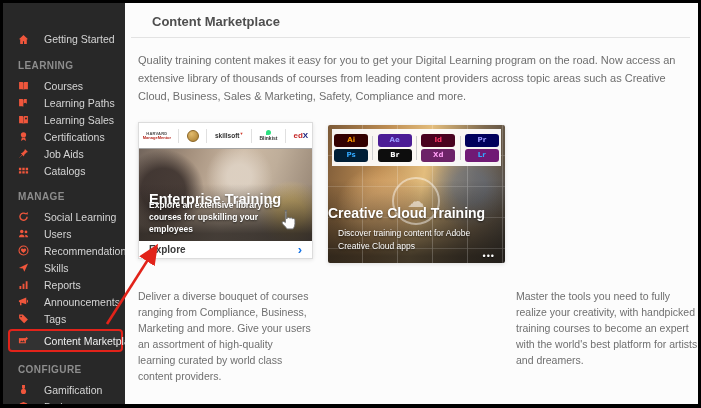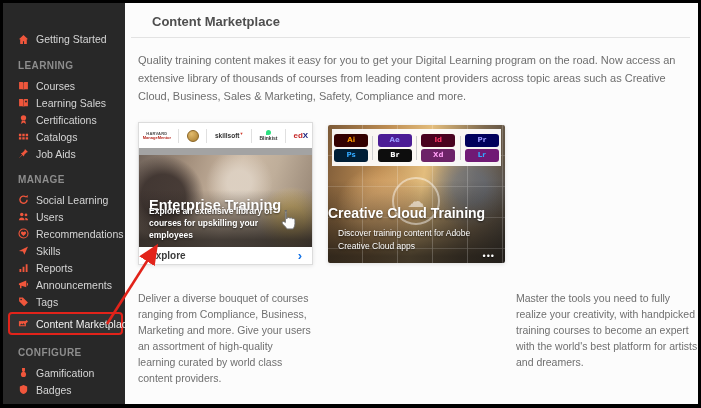--- a/index.html
+++ b/index.html
@@ -5,41 +5,41 @@
   html,body{margin:0;padding:0;}
   body{
     width:701px;height:408px;background:#000;position:relative;
     font-family:"Liberation Sans","DejaVu Sans",sans-serif;
     -webkit-font-smoothing:antialiased;overflow:hidden;
   }
   .frame{position:absolute;left:3px;top:3px;width:695px;height:401px;display:flex;background:#fcfcfc;overflow:hidden;}
 
   
   .sidebar{width:122px;min-width:122px;height:100%;background:#282828;overflow:hidden;padding-top:27px;box-sizing:border-box;}
-  .nav-item{height:17px;display:flex;align-items:center;gap:7px;padding-left:15px;cursor:pointer;}
+  .nav-item{height:17px;display:flex;align-items:center;gap:15px;padding-left:15px;cursor:pointer;}
   .nav-item .lbl{font-size:10.5px;color:#d5d5d5;white-space:nowrap;}
   .nav-ico{width:11px;height:11px;display:inline-flex;align-items:center;justify-content:center;flex:0 0 11px;}
   .nav-ico svg{display:block;}
   .sec-title{font-size:10px;font-weight:700;letter-spacing:.4px;color:#8d8d8d;padding-left:15px;margin:12px 0 6px;}
   .gs{height:18px;}
   .hl-box{border:2px solid #e2231a;border-radius:4px;margin:2px 2px 2px 5px;background:#323232;}
   .hl-box .nav-item{padding-left:8px;height:19px;}
   .hl-box .lbl{color:#efefef;}
 
   
   .main{flex:1;position:relative;background:#fcfcfc;}
   .main-header{padding:9px 0 7px 21px;border-bottom:1px solid #e3e3e3;margin:0 8px 0 6px;}
   .page-title{font-size:13px;font-weight:600;color:#4e4e4e;}
   .intro{margin:14px 20px 0 13px;max-width:558px;font-size:11px;line-height:1.62;color:#6e6e6e;}
 
   .cards-row{display:flex;gap:15px;margin:17px 0 0 13px;align-items:flex-start;}
 
   
   .card-ent{width:173px;background:#fff;border:1px solid #dcdcdc;box-shadow:0 1px 4px rgba(0,0,0,.10);cursor:pointer;}
-  .logo-strip{height:25px;background:#fff;display:flex;align-items:center;justify-content:space-around;border-bottom:7px solid #a3a3a3;}
+  .logo-strip{height:25px;background:#fff;display:flex;align-items:center;justify-content:space-around;border-bottom:1px solid #a3a3a3;}
   .logo-strip .sep{width:1px;height:14px;background:#e0e0e0;}
   .lg{display:flex;flex-direction:column;align-items:center;justify-content:center;line-height:1;}
   .lg-harv1{font-size:4px;font-weight:700;color:#4a4a4a;letter-spacing:.2px;}
   .lg-harv2{font-size:4px;font-weight:700;color:#b6271e;}
   .lg-seal{width:10px;height:10px;border-radius:50%;background:radial-gradient(circle at 35% 30%,#e2bb6d,#a87c2e);border:1px solid #8a6423;}
   .lg-skill{font-size:6.5px;font-weight:700;color:#333;}
   .lg-skill sup{font-size:4px;color:#d23f2f;}
   .lg-blink-dot{width:5px;height:5px;border-radius:50% 50% 50% 0;background:#2ce080;margin-bottom:1px;}
   .lg-blink{font-size:5px;font-weight:700;color:#333;}
   .lg-edx{font-size:8px;font-weight:700;}
@@ -108,50 +108,58 @@
       <span class="nav-ico">
         <svg width="11" height="11" viewBox="0 0 12 12">
             <path fill="#f0563c" d="M1.2 2.2h3.6c.5 0 .9.3 1 .8v7.6c-.3-.4-.7-.6-1.2-.6H1.2Zm9.6 0H7.2c-.5 0-.9.3-1 .8v7.6c.3-.4.7-.6 1.2-.6h3.4Z"></path>
           </svg>
       </span>
       <span class="lbl">Courses</span>
     </div>
     <div class="nav-item">
       <span class="nav-ico">
         <svg width="11" height="11" viewBox="0 0 12 12">
+            <path fill="#f0563c" d="M1.2 2.2h3.6c.5 0 .9.3 1 .8v7.6c-.3-.4-.7-.6-1.2-.6H1.2Zm9.6 0H7.2c-.5 0-.9.3-1 .8v4.2l1.6-1 1.8 1.1V2.2Z"></path>
+          </svg>
+      </span>
+      <span class="lbl">Learning Paths</span>
+    </div>
+    <div class="nav-item">
+      <span class="nav-ico">
+        <svg width="11" height="11" viewBox="0 0 12 12">
             <path fill="#f0563c" d="M1.2 2.2h3.6c.5 0 .9.3 1 .8v7.6c-.3-.4-.7-.6-1.2-.6H1.2Zm9.6 0H7.2c-.5 0-.9.3-1 .8v7.6c.3-.4.7-.6 1.2-.6h3.4Z"></path>
             <circle fill="#282828" cx="8.7" cy="5" r="1.1"></circle>
           </svg>
       </span>
       <span class="lbl">Learning Sales</span>
     </div>
     <div class="nav-item">
       <span class="nav-ico">
         <svg width="11" height="11" viewBox="0 0 12 12">
             <circle fill="#f0563c" cx="6" cy="4.2" r="2.9"></circle>
             <path fill="#f0563c" d="M4.3 6.7 3.2 11l2.8-1.7L8.8 11 7.7 6.7 6 7.6Z"></path>
           </svg>
       </span>
       <span class="lbl">Certifications</span>
     </div>
     <div class="nav-item">
       <span class="nav-ico">
         <svg width="11" height="11" viewBox="0 0 12 12">
+            <path fill="#f0563c" d="M7.6 1.1 10.9 4.4 9.3 4.9 6.9 7.3 6.5 9.2 4.8 7.5 1.3 11 1 11.1 1.1 10.8 4.5 7.2 3 5.7 4.7 5.1 7.1 2.7Z"></path>
+          </svg>
+      </span>
+      <span class="lbl">Job Aids</span>
+    </div>
+    <div class="nav-item">
+      <span class="nav-ico">
+        <svg width="11" height="11" viewBox="0 0 12 12">
             <path fill="#f0563c" d="M1 3h2.6v2.6H1Zm3.7 0h2.6v2.6H4.7Zm3.7 0H11v2.6H8.4ZM1 6.7h2.6v2.6H1Zm3.7 0h2.6v2.6H4.7Zm3.7 0H11v2.6H8.4Z"></path>
           </svg>
       </span>
       <span class="lbl">Catalogs</span>
-    </div>
-    <div class="nav-item">
-      <span class="nav-ico">
-        <svg width="11" height="11" viewBox="0 0 12 12">
-            <path fill="#f0563c" d="M7.6 1.1 10.9 4.4 9.3 4.9 6.9 7.3 6.5 9.2 4.8 7.5 1.3 11 1 11.1 1.1 10.8 4.5 7.2 3 5.7 4.7 5.1 7.1 2.7Z"></path>
-          </svg>
-      </span>
-      <span class="lbl">Job Aids</span>
     </div>
 
     <div class="sec-title">MANAGE</div>
 
     <div class="nav-item">
       <span class="nav-ico">
         <svg width="11" height="11" viewBox="0 0 12 12">
             <path fill="none" stroke="#f0563c" stroke-width="1.5" d="M9.9 6.2a3.9 3.9 0 1 1-1.3-2.9"></path>
             <path fill="#f0563c" d="M10.8 1.2 10.4 4.2 7.8 2.9Z"></path>
           </svg>

